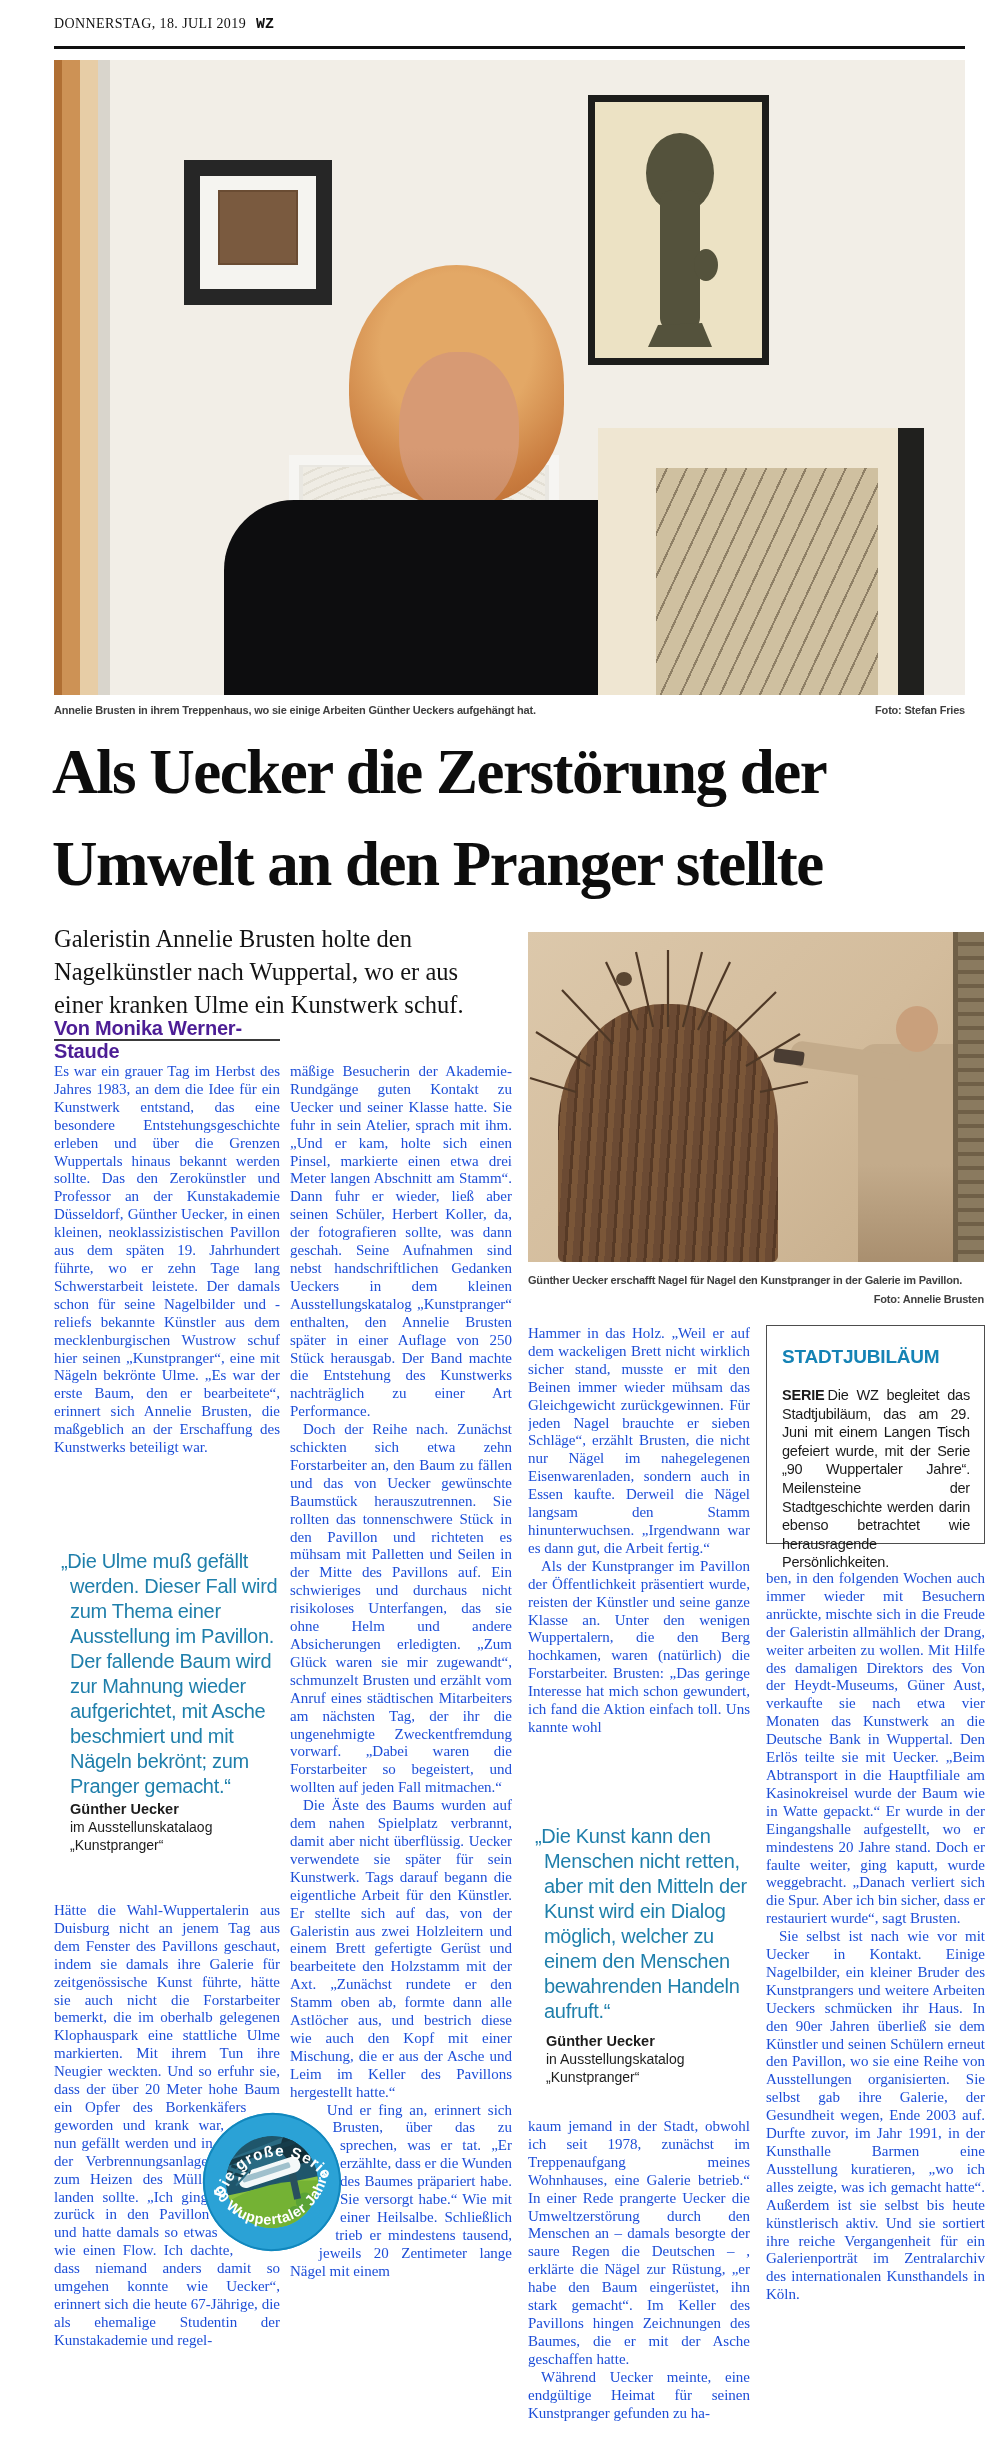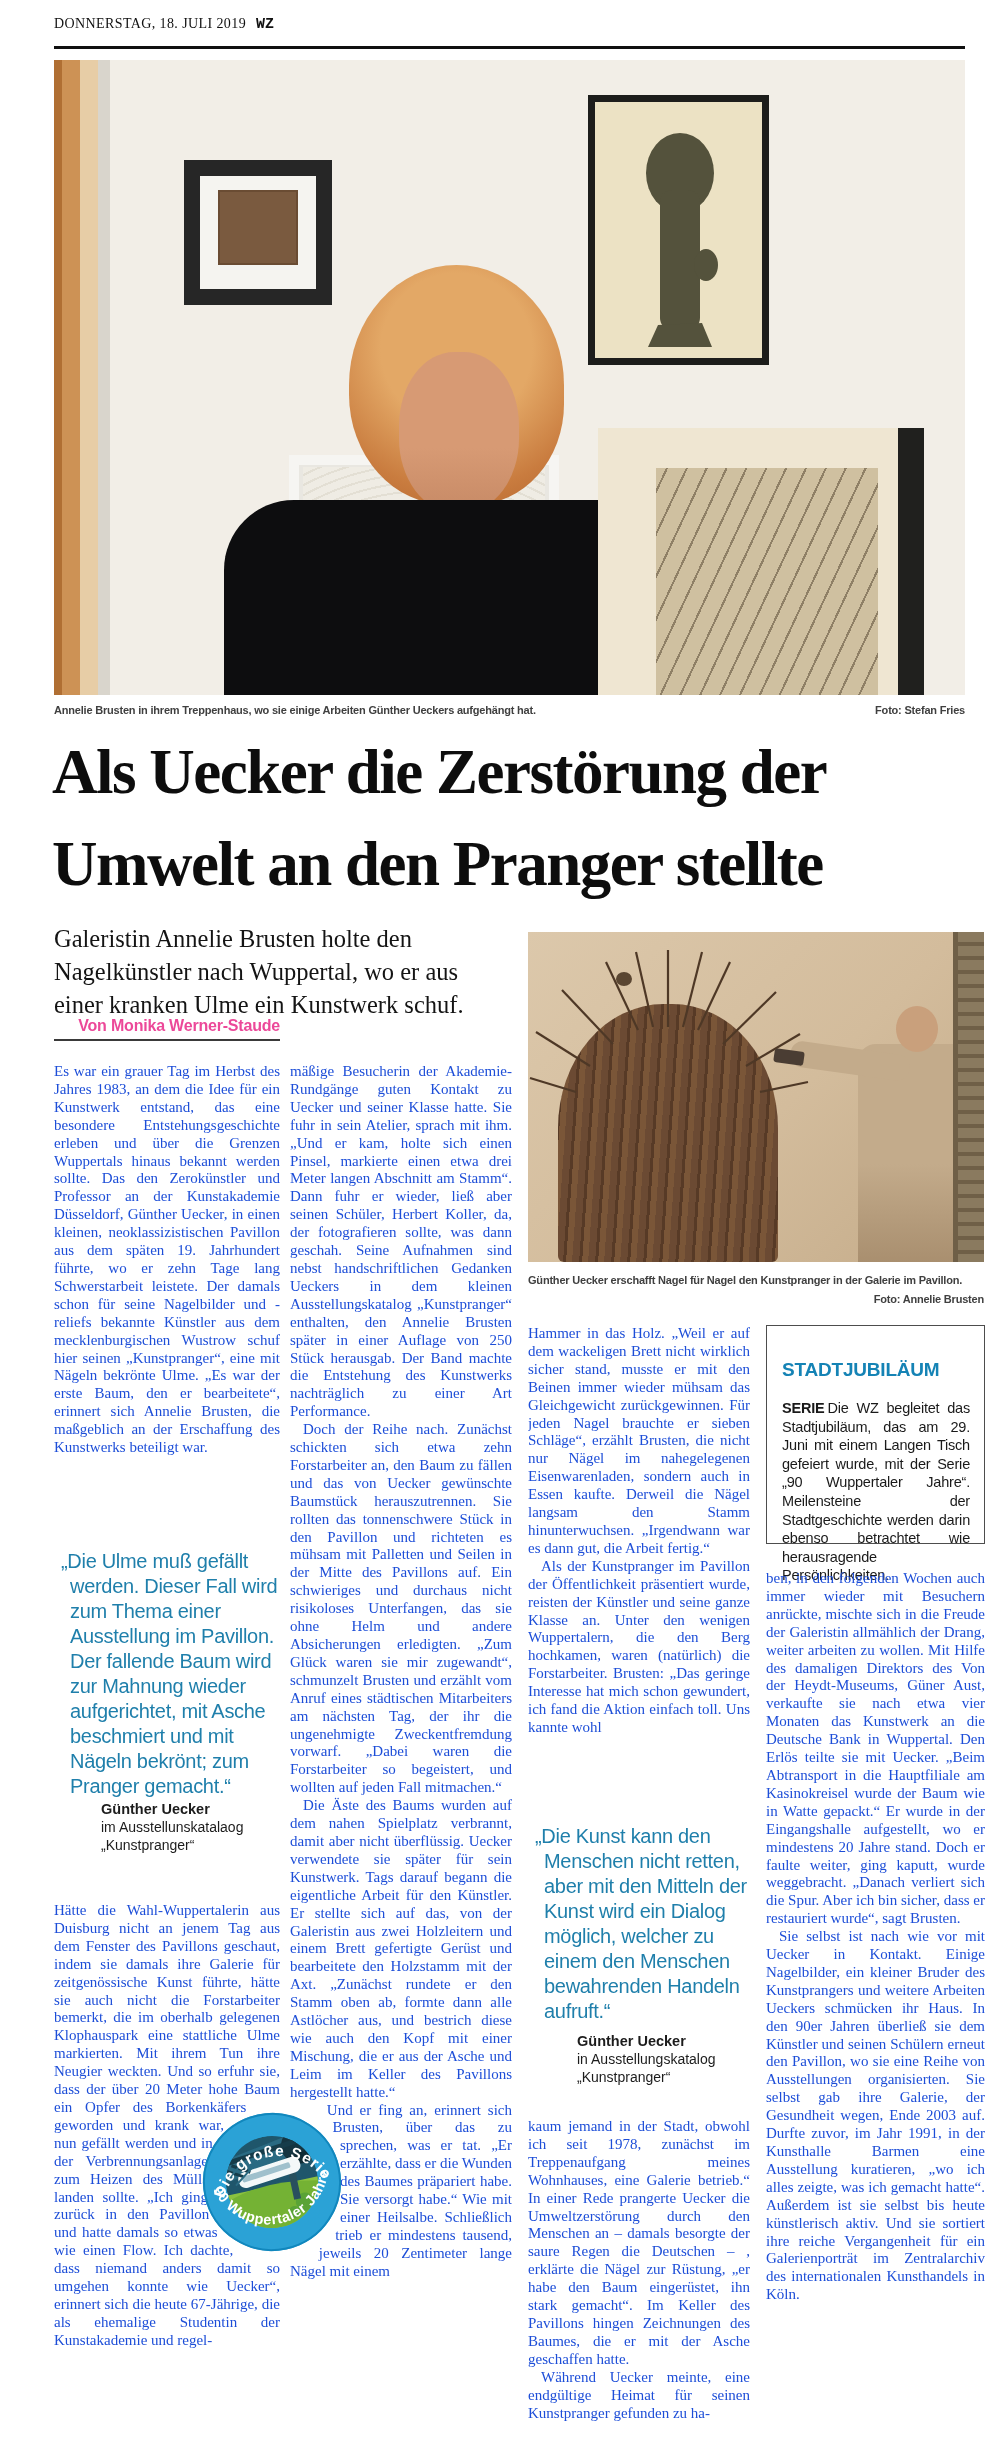--- a/index.html
+++ b/index.html
@@ -24,39 +24,39 @@
   .cap2{left:528px;top:1271px;width:456px;height:40px;}
   .credit{font-weight:bold;white-space:nowrap;}
   .cap2 .credit{position:absolute;right:0;top:19px;}
 
   
   .headline{left:52px;top:726px;width:930px;font-size:63px;line-height:92px;font-weight:bold;
             letter-spacing:-1.5px;color:#0d0d0d;}
   .subhead{left:54px;top:922px;width:445px;font-size:24.5px;line-height:33px;color:#141414;}
 
   .byline{left:54px;top:1017px;width:226px;font-family:"Liberation Sans",sans-serif;
-          font-weight:bold;font-size:16px;letter-spacing:-.2px;color:#ec4899;text-align:right;}
+          font-weight:bold;font-size:20px;letter-spacing:-.2px;color:#4c1d95;}
   .byline-rule{left:54px;top:1039px;width:226px;height:2px;background:#3a3a3a;}
 
   
   .body-col{font-family:"Liberation Serif",serif;font-size:15px;line-height:17.9px;
             text-align:justify;color:#1d4ed8;overflow:hidden;}
   .body-col p{margin:0;}
   .body-col p.ind{text-indent:13px;}
 
   
   .pquote{font-family:"Liberation Sans",sans-serif;font-size:20px;line-height:25px;
           letter-spacing:-.3px;padding-left:16px;text-indent:-9px;font-weight:normal;}
-  .attrib{font-family:"Liberation Sans",sans-serif;font-size:14px;line-height:18px;color:#1c1c1c;margin-left:31px;}
+  .attrib{font-family:"Liberation Sans",sans-serif;font-size:14px;line-height:18px;color:#1c1c1c;}
   .attrib b{font-size:14.5px;}
 
   
   .infobox{left:766px;top:1325px;width:219px;height:219px;border:1px solid #4d4d4d;
            background:#fff;box-sizing:border-box;padding:17px 14px 0 15px;}
-  .infobox h3{margin:16px 0 18px 0;font-family:"Liberation Sans",sans-serif;font-size:19px;
+  .infobox h3{margin:3px 0 18px 0;font-family:"Liberation Sans",sans-serif;font-size:19px;
               letter-spacing:-.2px;}
   .infobox .ib-body{font-family:"Liberation Sans",sans-serif;font-size:14.5px;line-height:18.6px;
               text-align:justify;letter-spacing:-.2px;color:#1a1a1a;}
   .infobox .ib-body b{margin-right:3px;}
 
   
   .wrapR{float:right;width:78px;height:352px;margin-right:-6px;
          shape-outside:circle(76px at 74px 282px);}
   .wrapL{float:left;width:56px;height:1200px;margin-left:-6px;
          shape-outside:circle(78px at -20px 1121px);}

